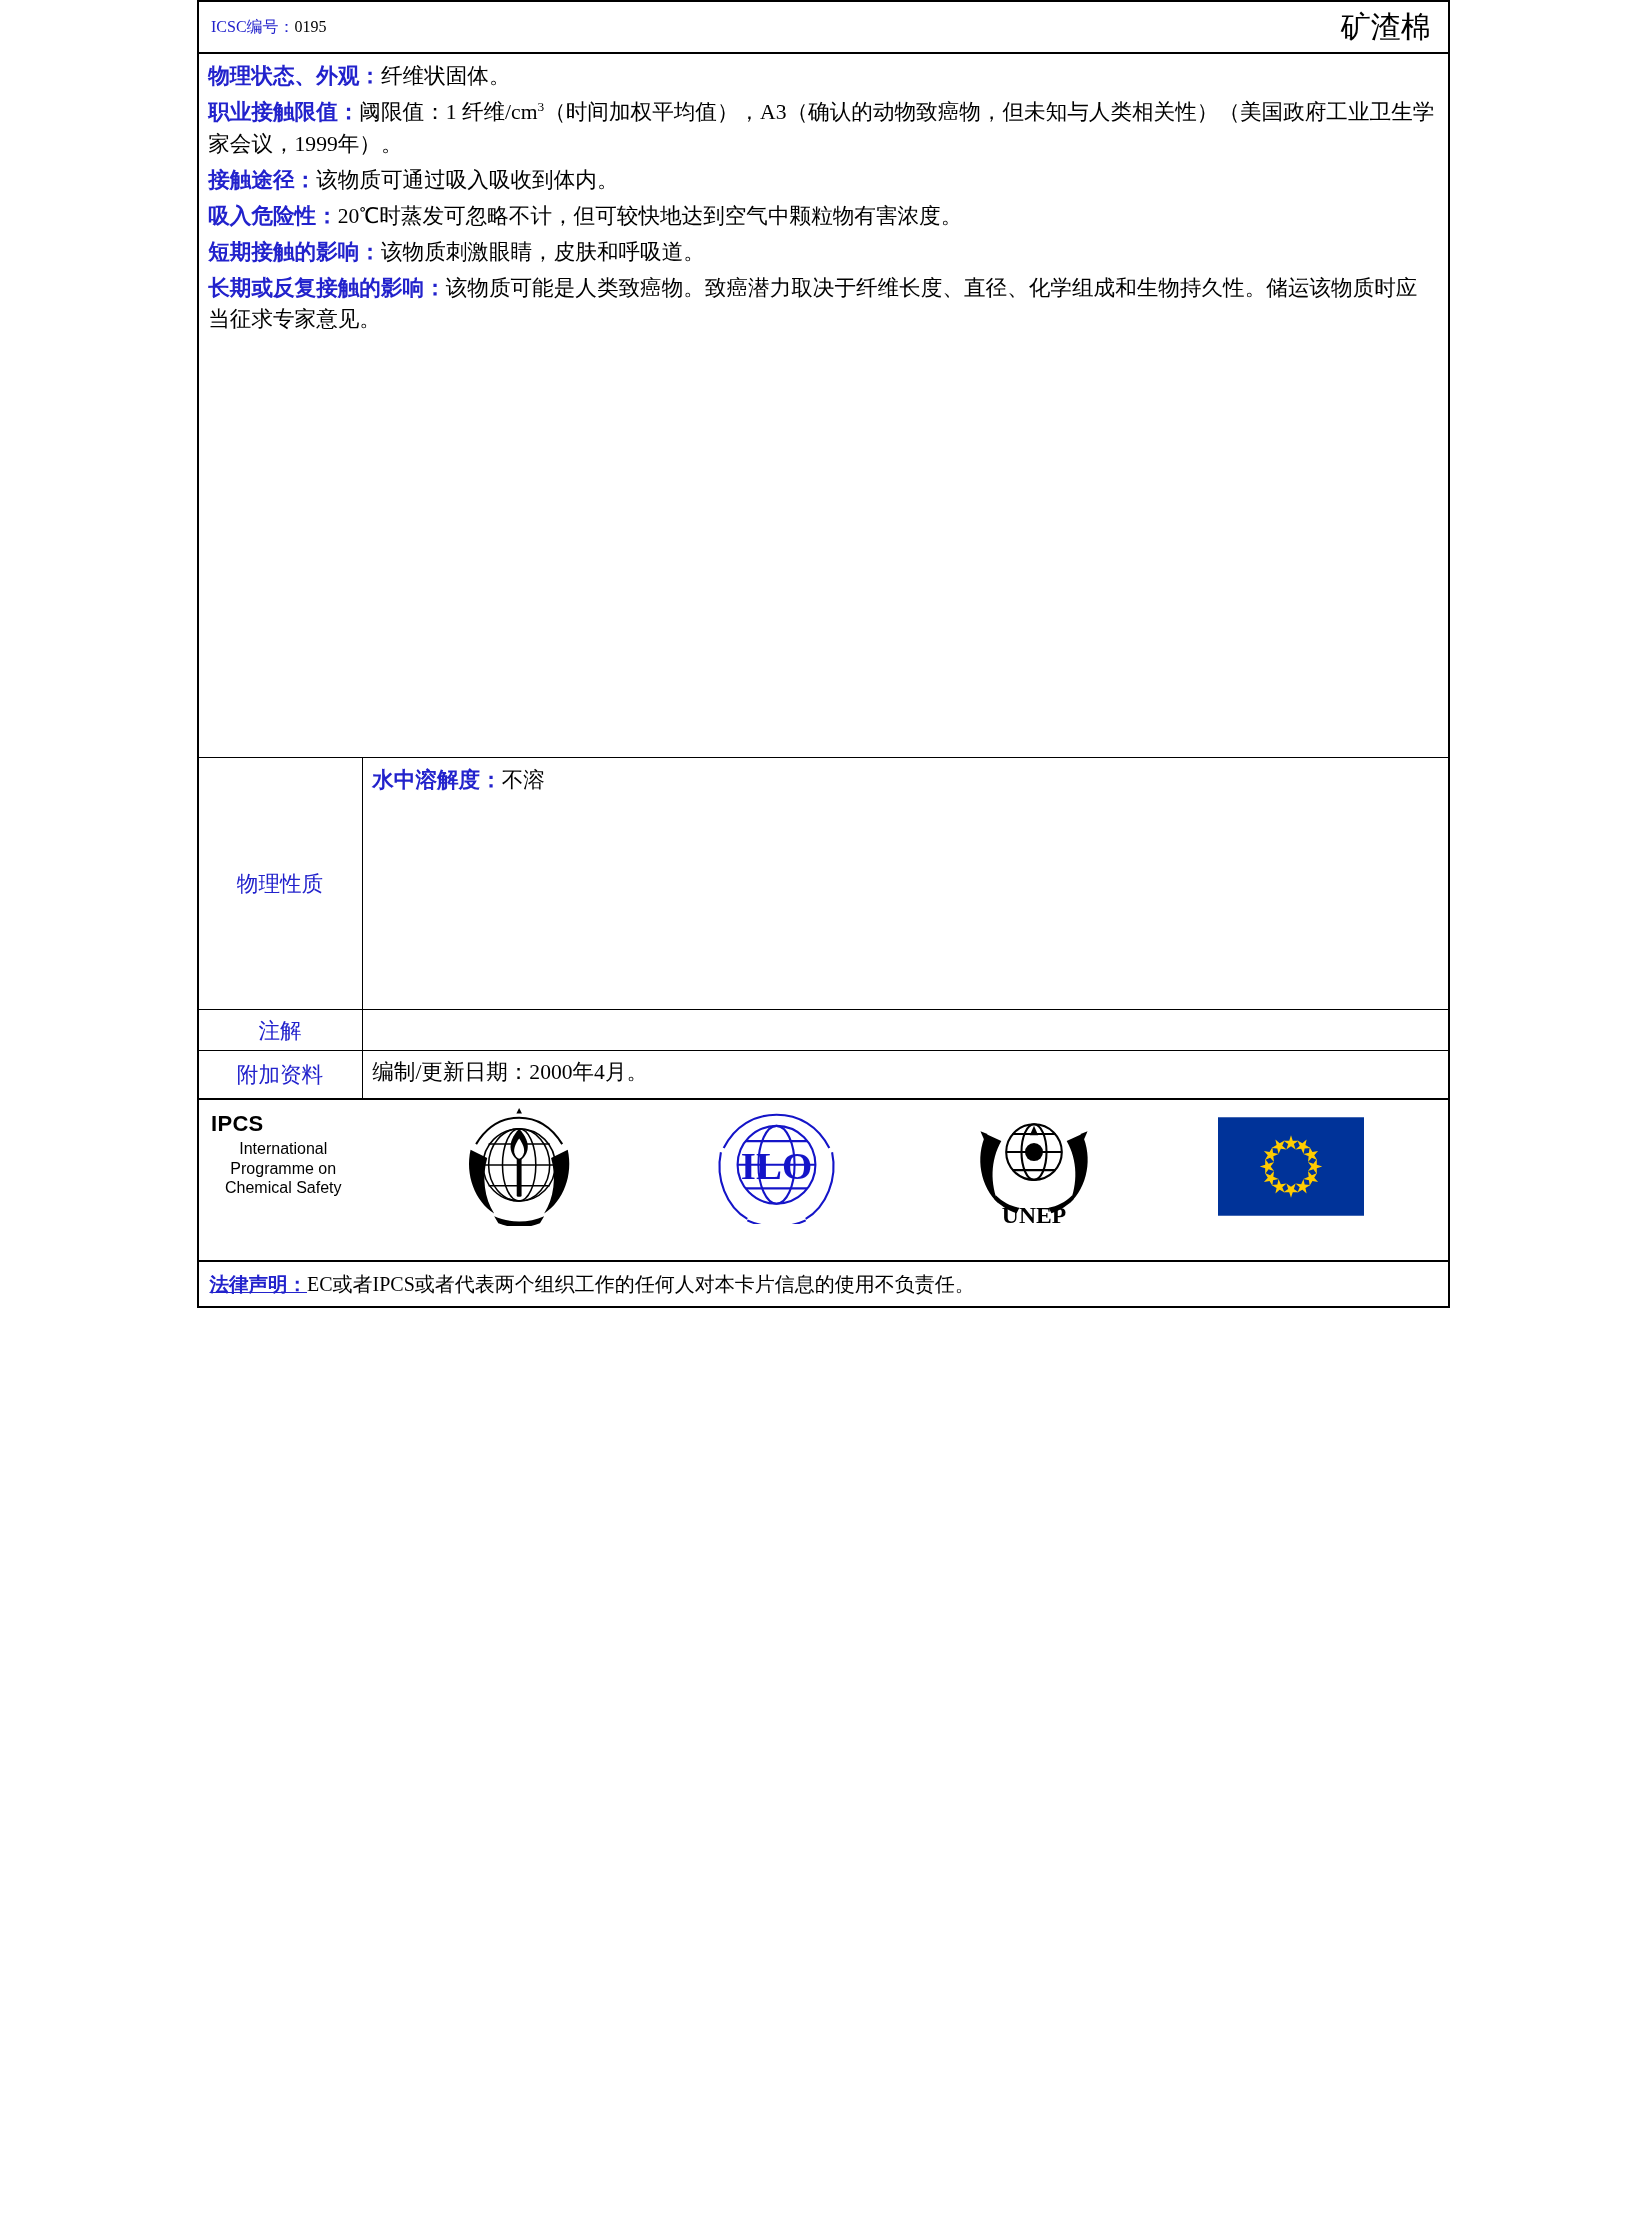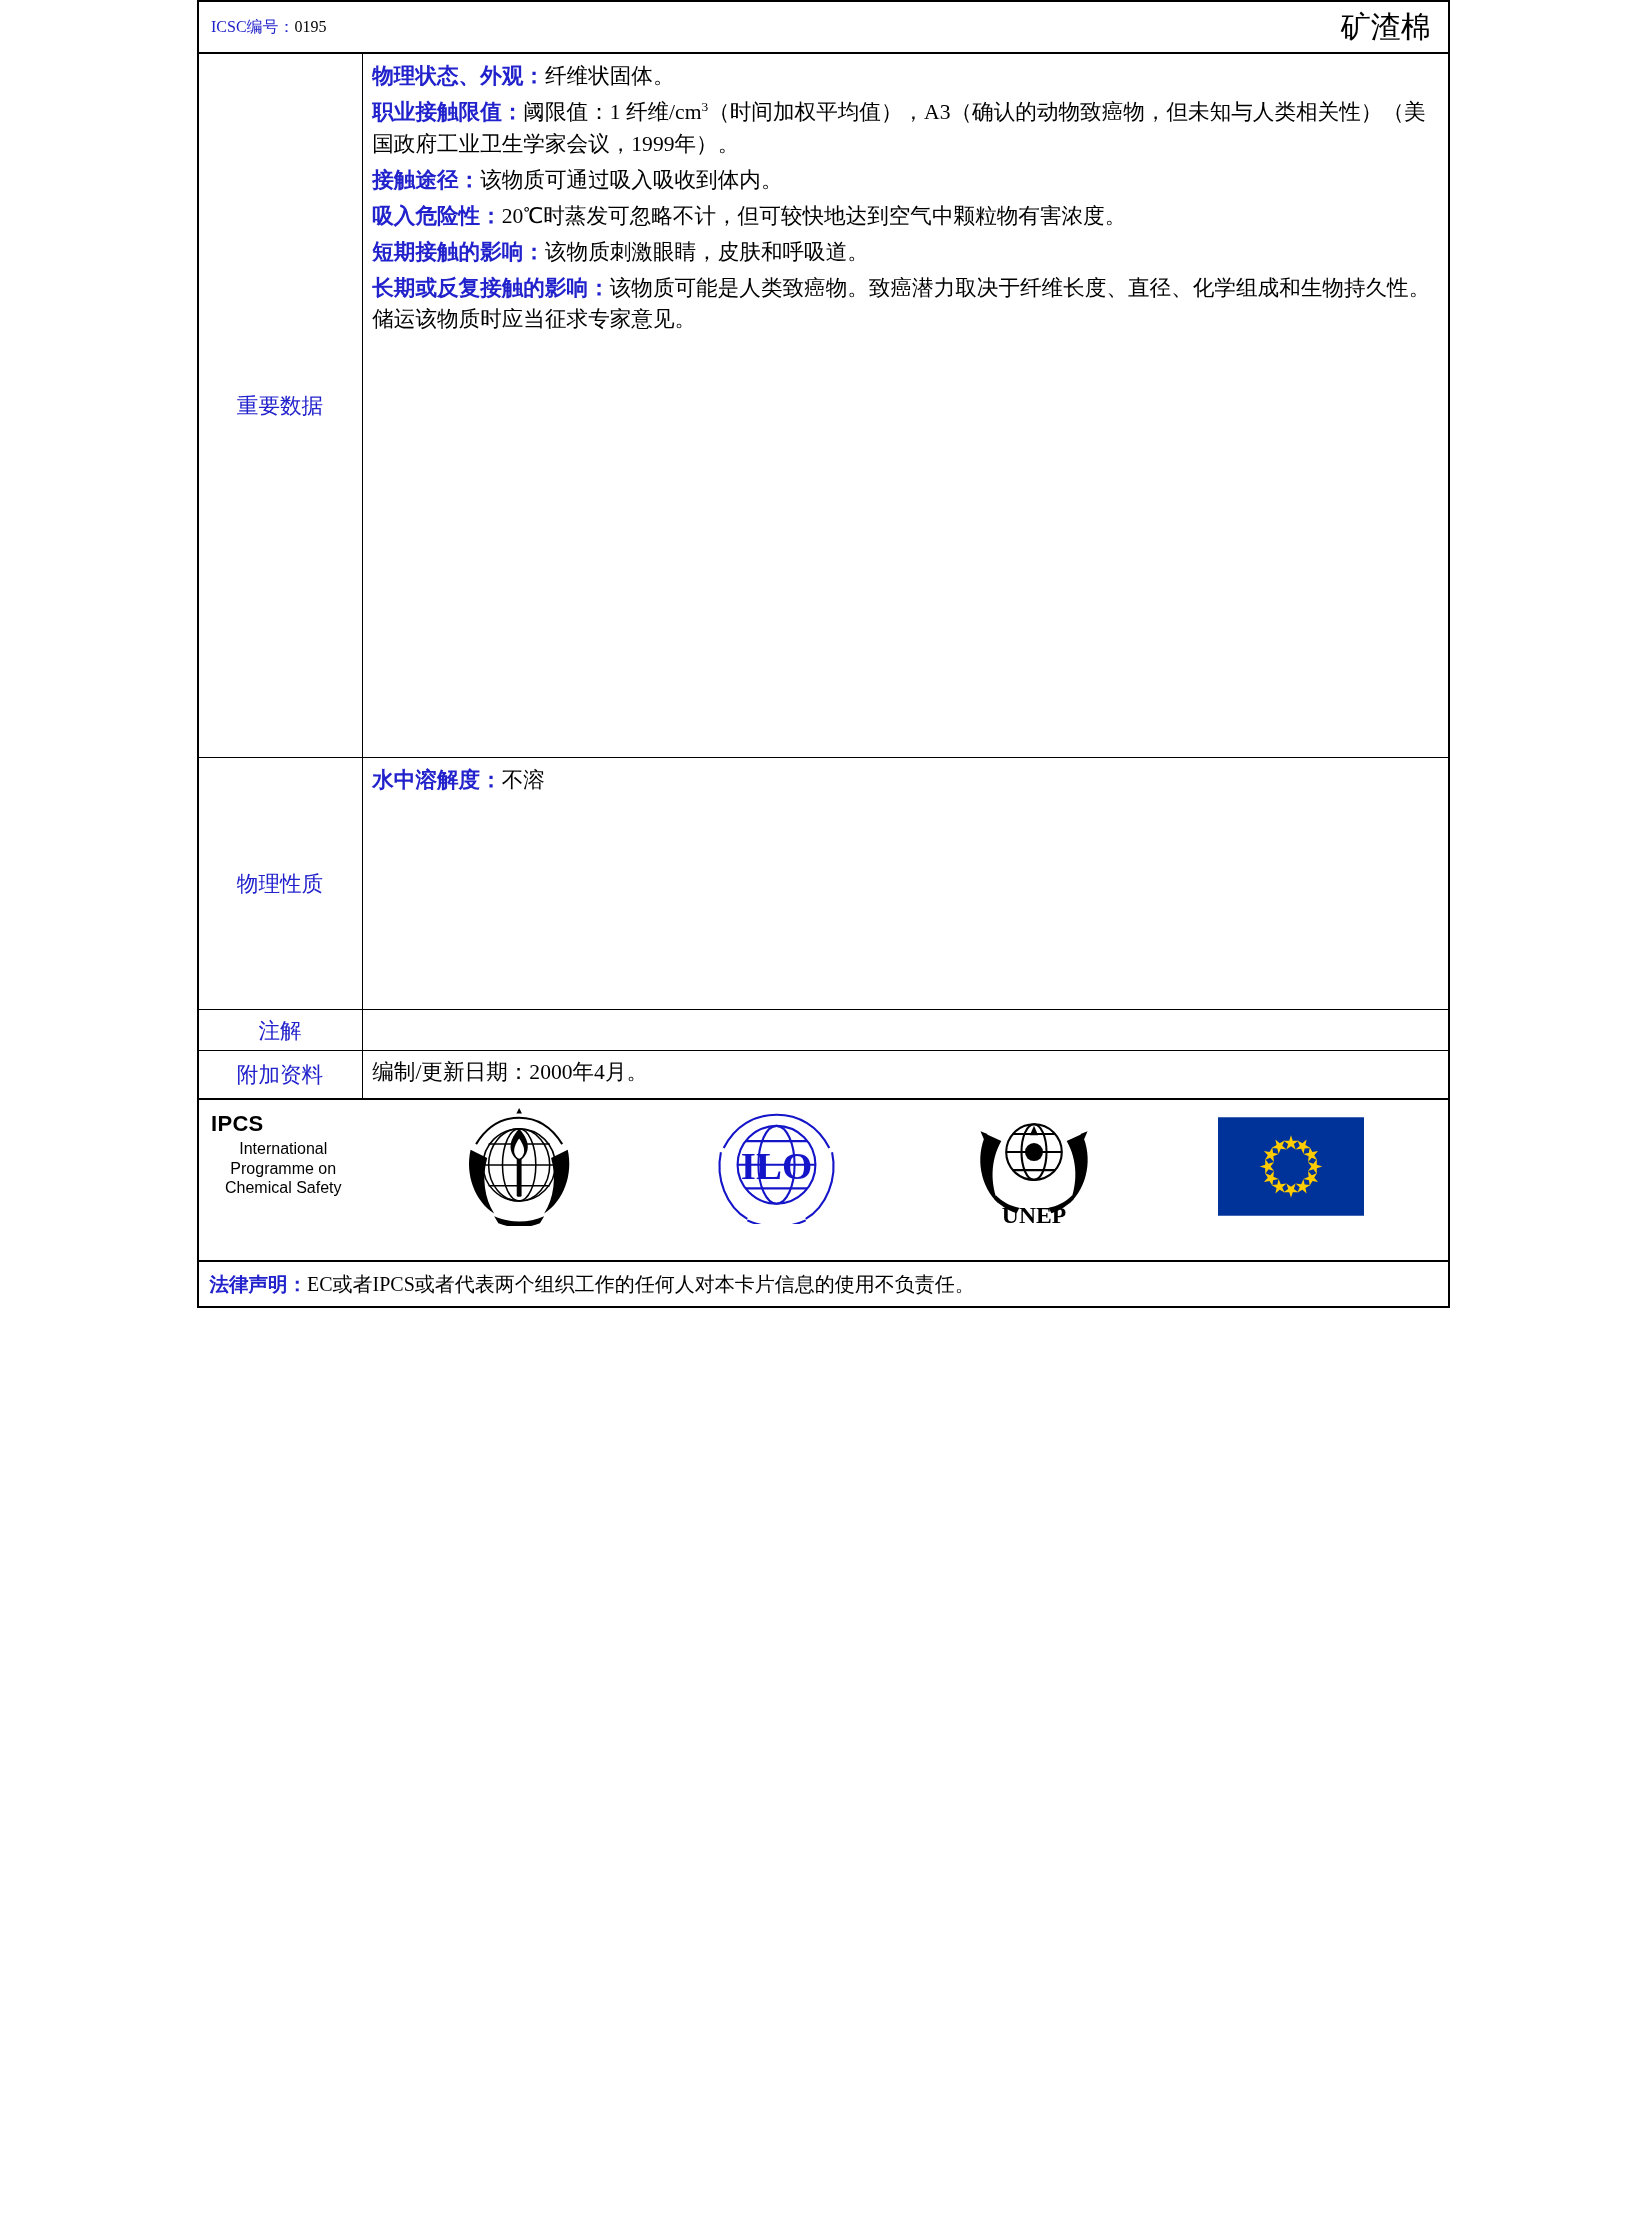--- a/index.html
+++ b/index.html
@@ -156,40 +156,39 @@
     font-family: "Liberation Sans", sans-serif;
     font-weight: bold;
     font-size: 20px;
     color: #2222cc;
   }
   .legal {
     padding: 8.4px 11px;
     font-size: 20px;
     box-sizing: border-box;
   }
-  .legal .k { font-family: "Liberation Sans", sans-serif; font-size: 19.5px;}
+  .legal .k { font-family: "Liberation Sans", sans-serif; font-size: 19.5px; text-decoration: underline;}
   sup { font-size: 0.62em; vertical-align: super; }
 </style>
 </head>
 <body>
 
 <div class="page">
 
 
   <div class="card">
 
     <div class="hdr-row">
       <div class="hdr-left">
         <span class="lbl">ICSC编号：</span><span>0195</span>
       </div>
       <div class="hdr-right">矿渣棉</div>
     </div>
 
     <div class="sec sec-important">
-      <div class="sec-label">重要数据</div>
       <div class="sec-body">
         <p>
           <span class="k">物理状态、外观：</span><span>纤维状固体。</span>
         </p>
         <p>
           <span class="k">职业接触限值：</span><span>阈限值：1 纤维/cm</span><sup>3</sup><span>（时间加权平均值），A3（确认的动物致癌物，但未知与人类相关性）（美国政府工业卫生学家会议，1999年）。</span>
         </p>
         <p>
           <span class="k">接触途径：</span><span>该物质可通过吸入吸收到体内。</span>
         </p>

